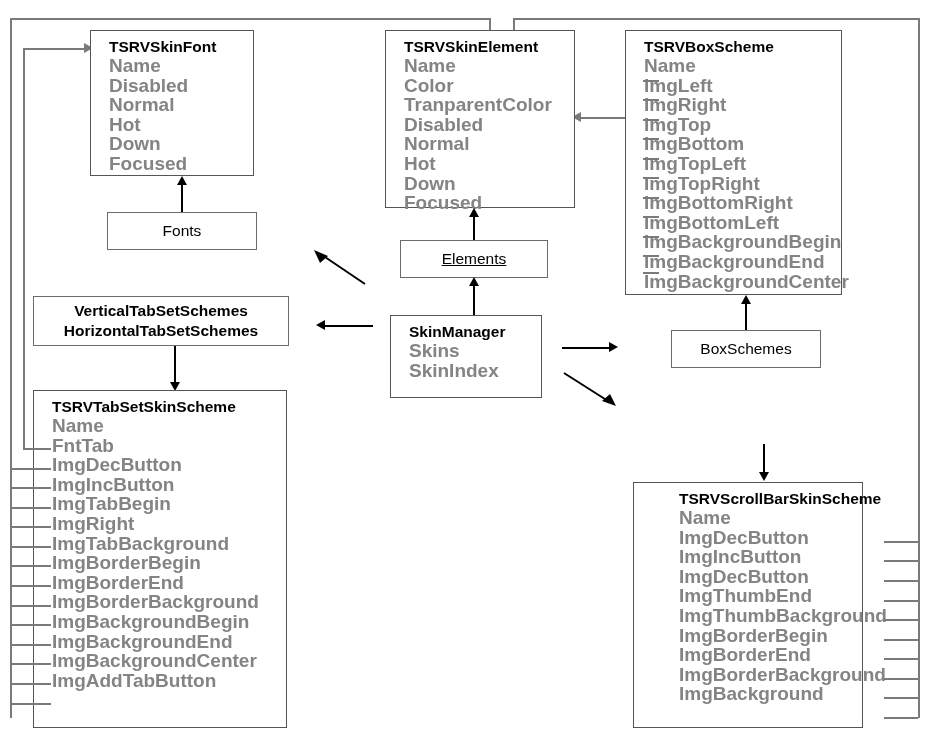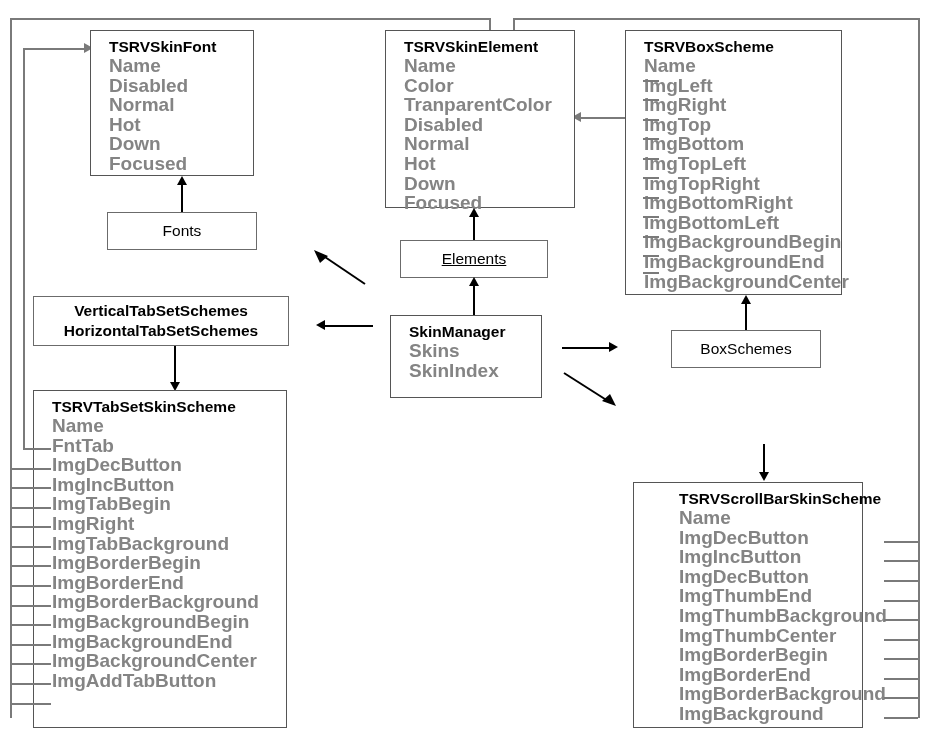--- a/index.html
+++ b/index.html
@@ -207,21 +207,20 @@
 
   <div class="uml-box" style="left:633px;top:482px;width:230px;height:246px;padding-left:27px;">
     <div class="box-pad indent">
       <div class="cls-title">TSRVScrollBarSkinScheme</div>
       <div class="cls-attr">Name</div>
       <div class="cls-attr">ImgDecButton</div>
       <div class="cls-attr">ImgIncButton</div>
       <div class="cls-attr">ImgDecButton</div>
       <div class="cls-attr">ImgThumbEnd</div>
       <div class="cls-attr">ImgThumbBackground</div>
-      <div class="cls-attr">ImgThumbCenter</div>
       <div class="cls-attr">ImgBorderBegin</div>
       <div class="cls-attr">ImgBorderEnd</div>
       <div class="cls-attr">ImgBorderBackground</div>
       <div class="cls-attr">ImgBackground</div>
     </div>
   </div>
 
   <div class="ln h" style="left:884px;top:541px;width:34px;"></div>
   <div class="ln h" style="left:884px;top:560px;width:34px;"></div>
   <div class="ln h" style="left:884px;top:580px;width:34px;"></div>

